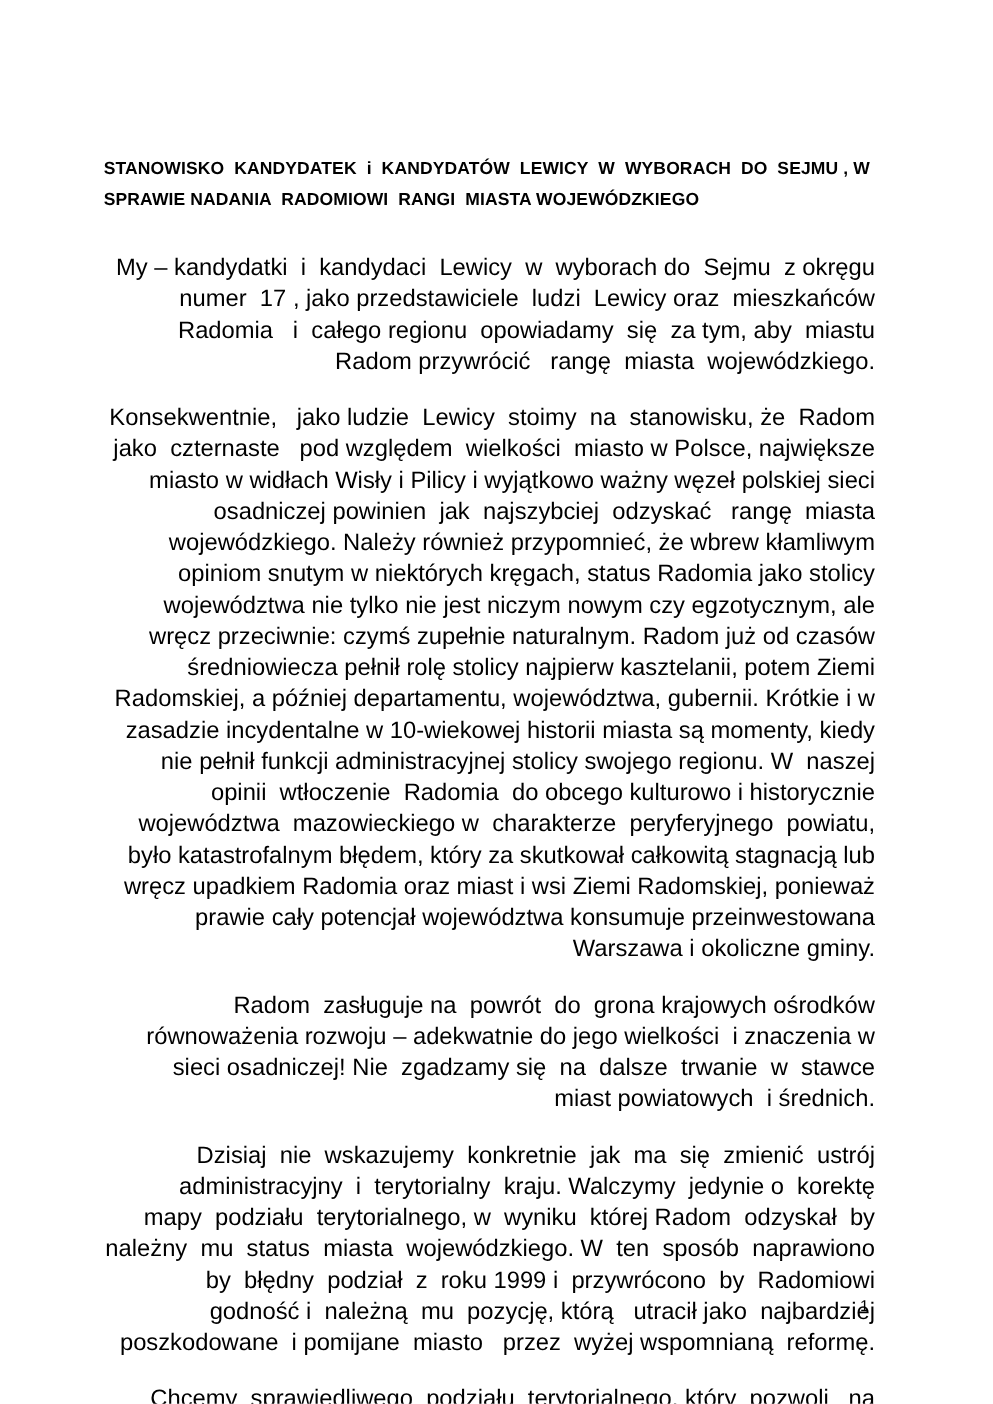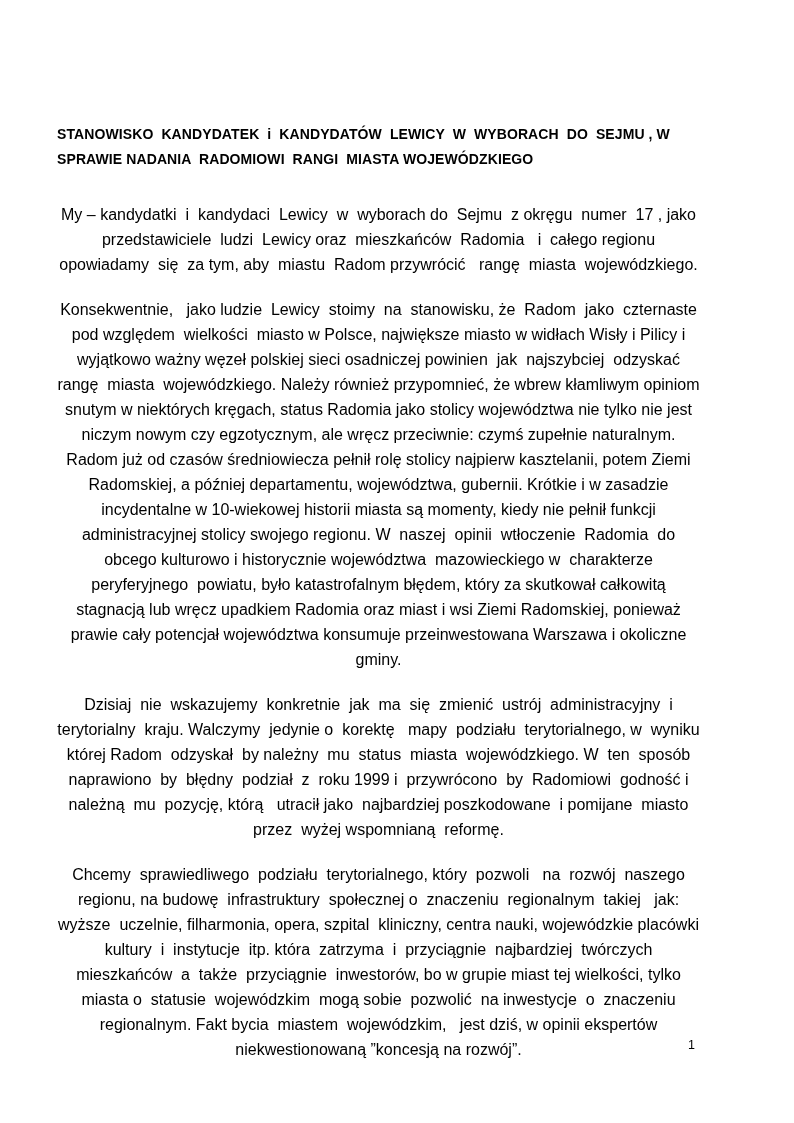--- a/index.html
+++ b/index.html
@@ -12,53 +12,54 @@
     height: 1123px;
     position: relative;
     font-family: "Liberation Sans", sans-serif;
     color: #000000;
     overflow: hidden;
   }
   .page {
     position: absolute;
     inset: 0;
     background: #ffffff;
-    padding: 122px 94px 0 57px;
+    padding: 122px 94px 0 83px;
     box-sizing: border-box;
   }
   .doc-title {
     font-size: 14px;
     font-weight: bold;
     line-height: 25px;
     margin: 0 0 30px 0;
     white-space: pre-wrap;
     text-align: left;
     letter-spacing: 0.1px;
   }
   .para {
-    font-size: 16px;
+    font-size: 19px;
     line-height: 25px;
     margin: 0 0 20px 0;
     white-space: pre-wrap;
-    text-align: center;
+    text-align: right;
   }
   .page-number {
     position: absolute;
     right: 99px;
     bottom: 70px;
     font-size: 12.5px;
     line-height: 16px;
   }
 </style>
 </head>
 <body>
 
 <div class="page">
   <h1 class="doc-title">STANOWISKO  KANDYDATEK  i  KANDYDATÓW  LEWICY  W  WYBORACH  DO  SEJMU , W  SPRAWIE NADANIA  RADOMIOWI  RANGI  MIASTA WOJEWÓDZKIEGO</h1>
   <div class="doc-body">
       <p class="para">My – kandydatki  i  kandydaci  Lewicy  w  wyborach do  Sejmu  z okręgu  numer  17 , jako przedstawiciele  ludzi  Lewicy oraz  mieszkańców  Radomia   i  całego regionu  opowiadamy  się  za tym, aby  miastu  Radom przywrócić   rangę  miasta  wojewódzkiego.</p>
       <p class="para">Konsekwentnie,   jako ludzie  Lewicy  stoimy  na  stanowisku, że  Radom  jako  czternaste   pod względem  wielkości  miasto w Polsce, największe miasto w widłach Wisły i Pilicy i wyjątkowo ważny węzeł polskiej sieci osadniczej powinien  jak  najszybciej  odzyskać   rangę  miasta  wojewódzkiego. Należy również przypomnieć, że wbrew kłamliwym opiniom snutym w niektórych kręgach, status Radomia jako stolicy województwa nie tylko nie jest niczym nowym czy egzotycznym, ale wręcz przeciwnie: czymś zupełnie naturalnym. Radom już od czasów średniowiecza pełnił rolę stolicy najpierw kasztelanii, potem Ziemi Radomskiej, a później departamentu, województwa, gubernii. Krótkie i w zasadzie incydentalne w 10-wiekowej historii miasta są momenty, kiedy nie pełnił funkcji administracyjnej stolicy swojego regionu. W  naszej  opinii  wtłoczenie  Radomia  do obcego kulturowo i historycznie województwa  mazowieckiego w  charakterze  peryferyjnego  powiatu, było katastrofalnym błędem, który za skutkował całkowitą stagnacją lub wręcz upadkiem Radomia oraz miast i wsi Ziemi Radomskiej, ponieważ prawie cały potencjał województwa konsumuje przeinwestowana Warszawa i okoliczne gminy.</p>
+      <p class="para">Radom  zasługuje na  powrót  do  grona krajowych ośrodków równoważenia rozwoju – adekwatnie do jego wielkości  i znaczenia w sieci osadniczej! Nie  zgadzamy się  na  dalsze  trwanie  w  stawce  miast powiatowych  i średnich.</p>
       <p class="para">Dzisiaj  nie  wskazujemy  konkretnie  jak  ma  się  zmienić  ustrój  administracyjny  i  terytorialny  kraju. Walczymy  jedynie o  korektę   mapy  podziału  terytorialnego, w  wyniku  której Radom  odzyskał  by należny  mu  status  miasta  wojewódzkiego. W  ten  sposób  naprawiono  by  błędny  podział  z  roku 1999 i  przywrócono  by  Radomiowi  godność i  należną  mu  pozycję, którą   utracił jako  najbardziej poszkodowane  i pomijane  miasto   przez  wyżej wspomnianą  reformę.</p>
       <p class="para">Chcemy  sprawiedliwego  podziału  terytorialnego, który  pozwoli   na  rozwój  naszego regionu, na budowę  infrastruktury  społecznej o  znaczeniu  regionalnym  takiej   jak: wyższe  uczelnie, filharmonia, opera, szpital  kliniczny, centra nauki, wojewódzkie placówki   kultury  i  instytucje  itp. która  zatrzyma  i  przyciągnie  najbardziej  twórczych  mieszkańców  a  także  przyciągnie  inwestorów, bo w grupie miast tej wielkości, tylko  miasta o  statusie  wojewódzkim  mogą sobie  pozwolić  na inwestycje  o  znaczeniu  regionalnym. Fakt bycia  miastem  wojewódzkim,   jest dziś, w opinii ekspertów niekwestionowaną ”koncesją na rozwój”.</p>
     </div>
 </div>
 
 <div class="page-number">1</div>
 
 </body></html>

